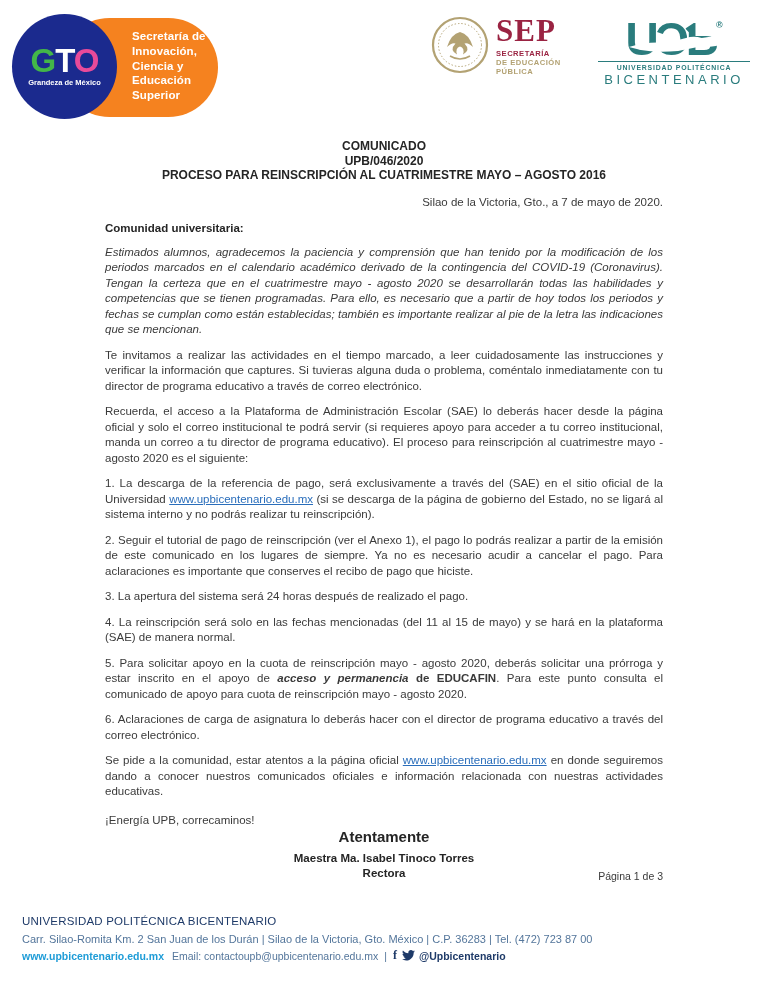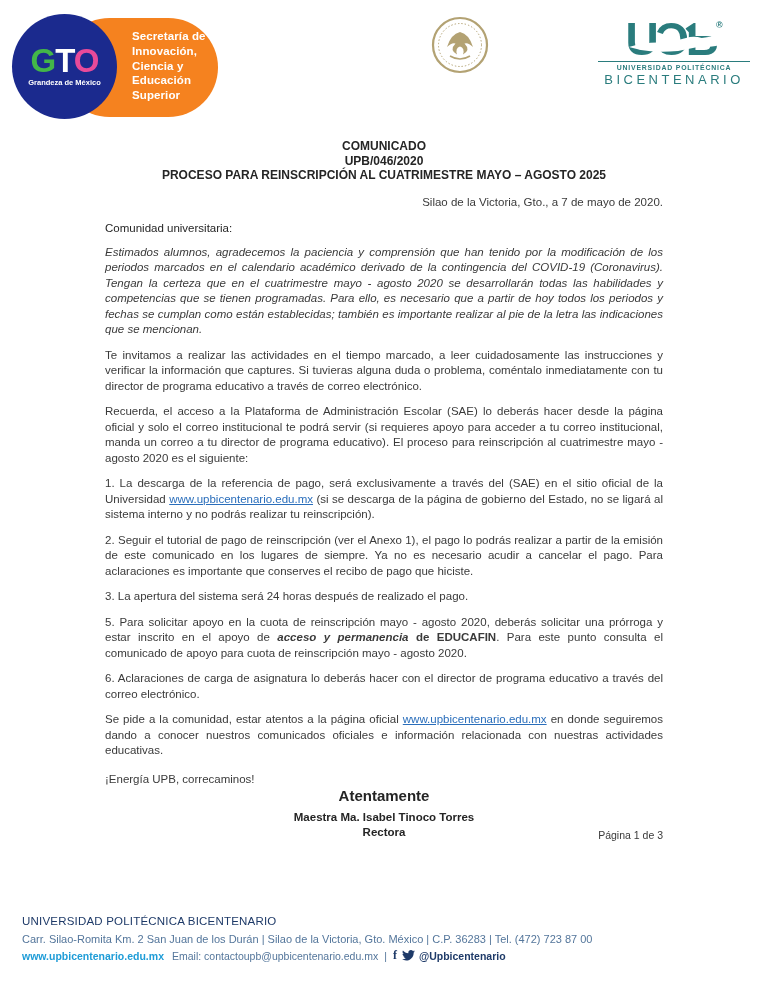--- a/index.html
+++ b/index.html
@@ -51,21 +51,21 @@
   .upb-bird { position:absolute; left:2px; top:17px; width:118px; height:18px; }
   .upb-line1 {
     font-size:6.9px; font-weight:bold; letter-spacing:0.8px; margin-top:1px;
     border-top:1px solid #2a7c7d; padding-top:2px; white-space:nowrap;
   }
   .upb-line2 { font-size:13px; letter-spacing:3.5px; margin-top:1px; white-space:nowrap; }
 
   
   .title { margin-top:17px; text-align:center; font-weight:bold; font-size:12px; line-height:14.6px; color:#252525; }
   .dateline { margin-top:13px; text-align:right; font-size:11.5px; }
-  .salutation { margin-top:14px; font-weight:normal; font-size:11.5px; color:#252525; }
+  .salutation { margin-top:14px; font-weight:bold; font-size:11.5px; color:#252525; }
 
   .para { margin:10px 0 0 0; text-align:justify; font-size:11.5px; line-height:15.5px; }
   .para.first { margin-top:11px;font-style:italic; }
   .link { color:#2a6ebb; text-decoration:underline; cursor:pointer; }
   .bi { font-weight:bold; font-style:italic; }
   .b  { font-weight:bold; }
 
   .slogan { margin-top:14px; font-size:11.5px; }
   .closing { margin-top:2px; text-align:center; font-weight:bold; font-size:15px; color:#252525; }
 
@@ -110,58 +110,67 @@
       </div>
     </div>
 
     <div class="sep-logo">
       <svg class="sep-seal" viewBox="0 0 58 58">
         <circle cx="29" cy="29" r="27" fill="none" stroke="#b3a273" stroke-width="2.2"></circle>
         <circle cx="29" cy="29" r="21.5" fill="none" stroke="#b3a273" stroke-width="1" stroke-dasharray="1.4 2"></circle>
         <path d="M16 31 Q20 18 29 16 Q38 18 42 31 Q37 26 33.5 27.5 Q40 34 32 38.5 Q34 32 29 30.5 Q24 32 26 38.5 Q18 34 24.5 27.5 Q21 26 16 31 Z" fill="#b3a273"></path>
         <path d="M19 40 Q29 46 39 40" stroke="#b3a273" stroke-width="1.6" fill="none"></path>
       </svg>
+      <div class="sep-text">
+        <div class="sep-acronym">SEP</div>
+        <div class="sep-lines">
+          <div class="sep-line-1">SECRETARÍA</div>
+          <div class="sep-line-2">DE EDUCACIÓN</div>
+          <div class="sep-line-3">PÚBLICA</div>
+        </div>
+      </div>
     </div>
 
     <div class="upb-logo">
       <div class="upb-mark-wrap">
         <span class="upb-mark">UƆƄ</span><span class="upb-reg">®</span>
         <svg class="upb-bird" viewBox="0 0 120 18">
           <path d="M2 12 Q22 6 40 8 L60 3 Q68 0 76 3 L88 1 L97 5 L106 3 L100 8 Q90 13 72 12 L52 16 Q30 18 14 15 Z" fill="#ffffff"></path>
         </svg>
       </div>
       <div class="upb-line1">UNIVERSIDAD POLITÉCNICA</div>
       <div class="upb-line2">BICENTENARIO</div>
     </div>
   </div>
 
   <div class="content">
 
     <div class="title">
       <div>COMUNICADO</div>
       <div>UPB/046/2020</div>
-      <div>PROCESO PARA REINSCRIPCIÓN AL CUATRIMESTRE MAYO – AGOSTO 2025</div>
+      <div>PROCESO PARA REINSCRIPCIÓN AL CUATRIMESTRE MAYO – AGOSTO 2016</div>
     </div>
 
     <div class="dateline">Silao de la Victoria, Gto., a 7 de mayo de 2020.</div>
 
     <div class="salutation">Comunidad universitaria:</div>
 
     <p class="para first">Estimados alumnos, agradecemos la paciencia y comprensión que han tenido por la modificación de los periodos marcados en el calendario académico derivado de la contingencia del COVID-19 (Coronavirus). Tengan la certeza que en el cuatrimestre mayo - agosto 2020 se desarrollarán todas las habilidades y competencias que se tienen programadas. Para ello, es necesario que a partir de hoy todos los periodos y fechas se cumplan como están establecidas; también es importante realizar al pie de la letra las indicaciones que se mencionan.</p>
 
     <p class="para">Te invitamos a realizar las actividades en el tiempo marcado, a leer cuidadosamente las instrucciones y verificar la información que captures. Si tuvieras alguna duda o problema, coméntalo inmediatamente con tu director de programa educativo a través de correo electrónico.</p>
 
     <p class="para">Recuerda, el acceso a la Plataforma de Administración Escolar (SAE) lo deberás hacer desde la página oficial y solo el correo institucional te podrá servir (si requieres apoyo para acceder a tu correo institucional, manda un correo a tu director de programa educativo). El proceso para reinscripción al cuatrimestre mayo - agosto 2020 es el siguiente:</p>
 
     <p class="para"><span>1. La descarga de la referencia de pago, será exclusivamente a través del (SAE) en el sitio oficial de la Universidad </span><a class="link">www.upbicentenario.edu.mx</a><span> (si se descarga de la página de gobierno del Estado, no se ligará al sistema interno y no podrás realizar tu reinscripción).</span></p>
 
     <p class="para">2. Seguir el tutorial de pago de reinscripción (ver el Anexo 1), el pago lo podrás realizar a partir de la emisión de este comunicado en los lugares de siempre. Ya no es necesario acudir a cancelar el pago. Para aclaraciones es importante que conserves el recibo de pago que hiciste.</p>
 
     <p class="para">3. La apertura del sistema será 24 horas después de realizado el pago.</p>
 
+    <p class="para">4. La reinscripción será solo en las fechas mencionadas (del 11 al 15 de mayo) y se hará en la plataforma (SAE) de manera normal.</p>
 
     <p class="para"><span>5. Para solicitar apoyo en la cuota de reinscripción mayo - agosto 2020, deberás solicitar una prórroga y estar inscrito en el apoyo de </span><span class="bi">acceso y permanencia</span><span class="b"> de </span><span class="b">EDUCAFIN</span><span>. Para este punto consulta el comunicado de apoyo para cuota de reinscripción mayo - agosto 2020.</span></p>
 
     <p class="para">6. Aclaraciones de carga de asignatura lo deberás hacer con el director de programa educativo a través del correo electrónico.</p>
 
     <p class="para"><span>Se pide a la comunidad, estar atentos a la página oficial </span><a class="link">www.upbicentenario.edu.mx</a><span> en donde seguiremos dando a conocer nuestros comunicados oficiales e información relacionada con nuestras actividades educativas.</span></p>
 
     <div class="slogan">¡Energía UPB, correcaminos!</div>
 
     <div class="closing">Atentamente</div>

